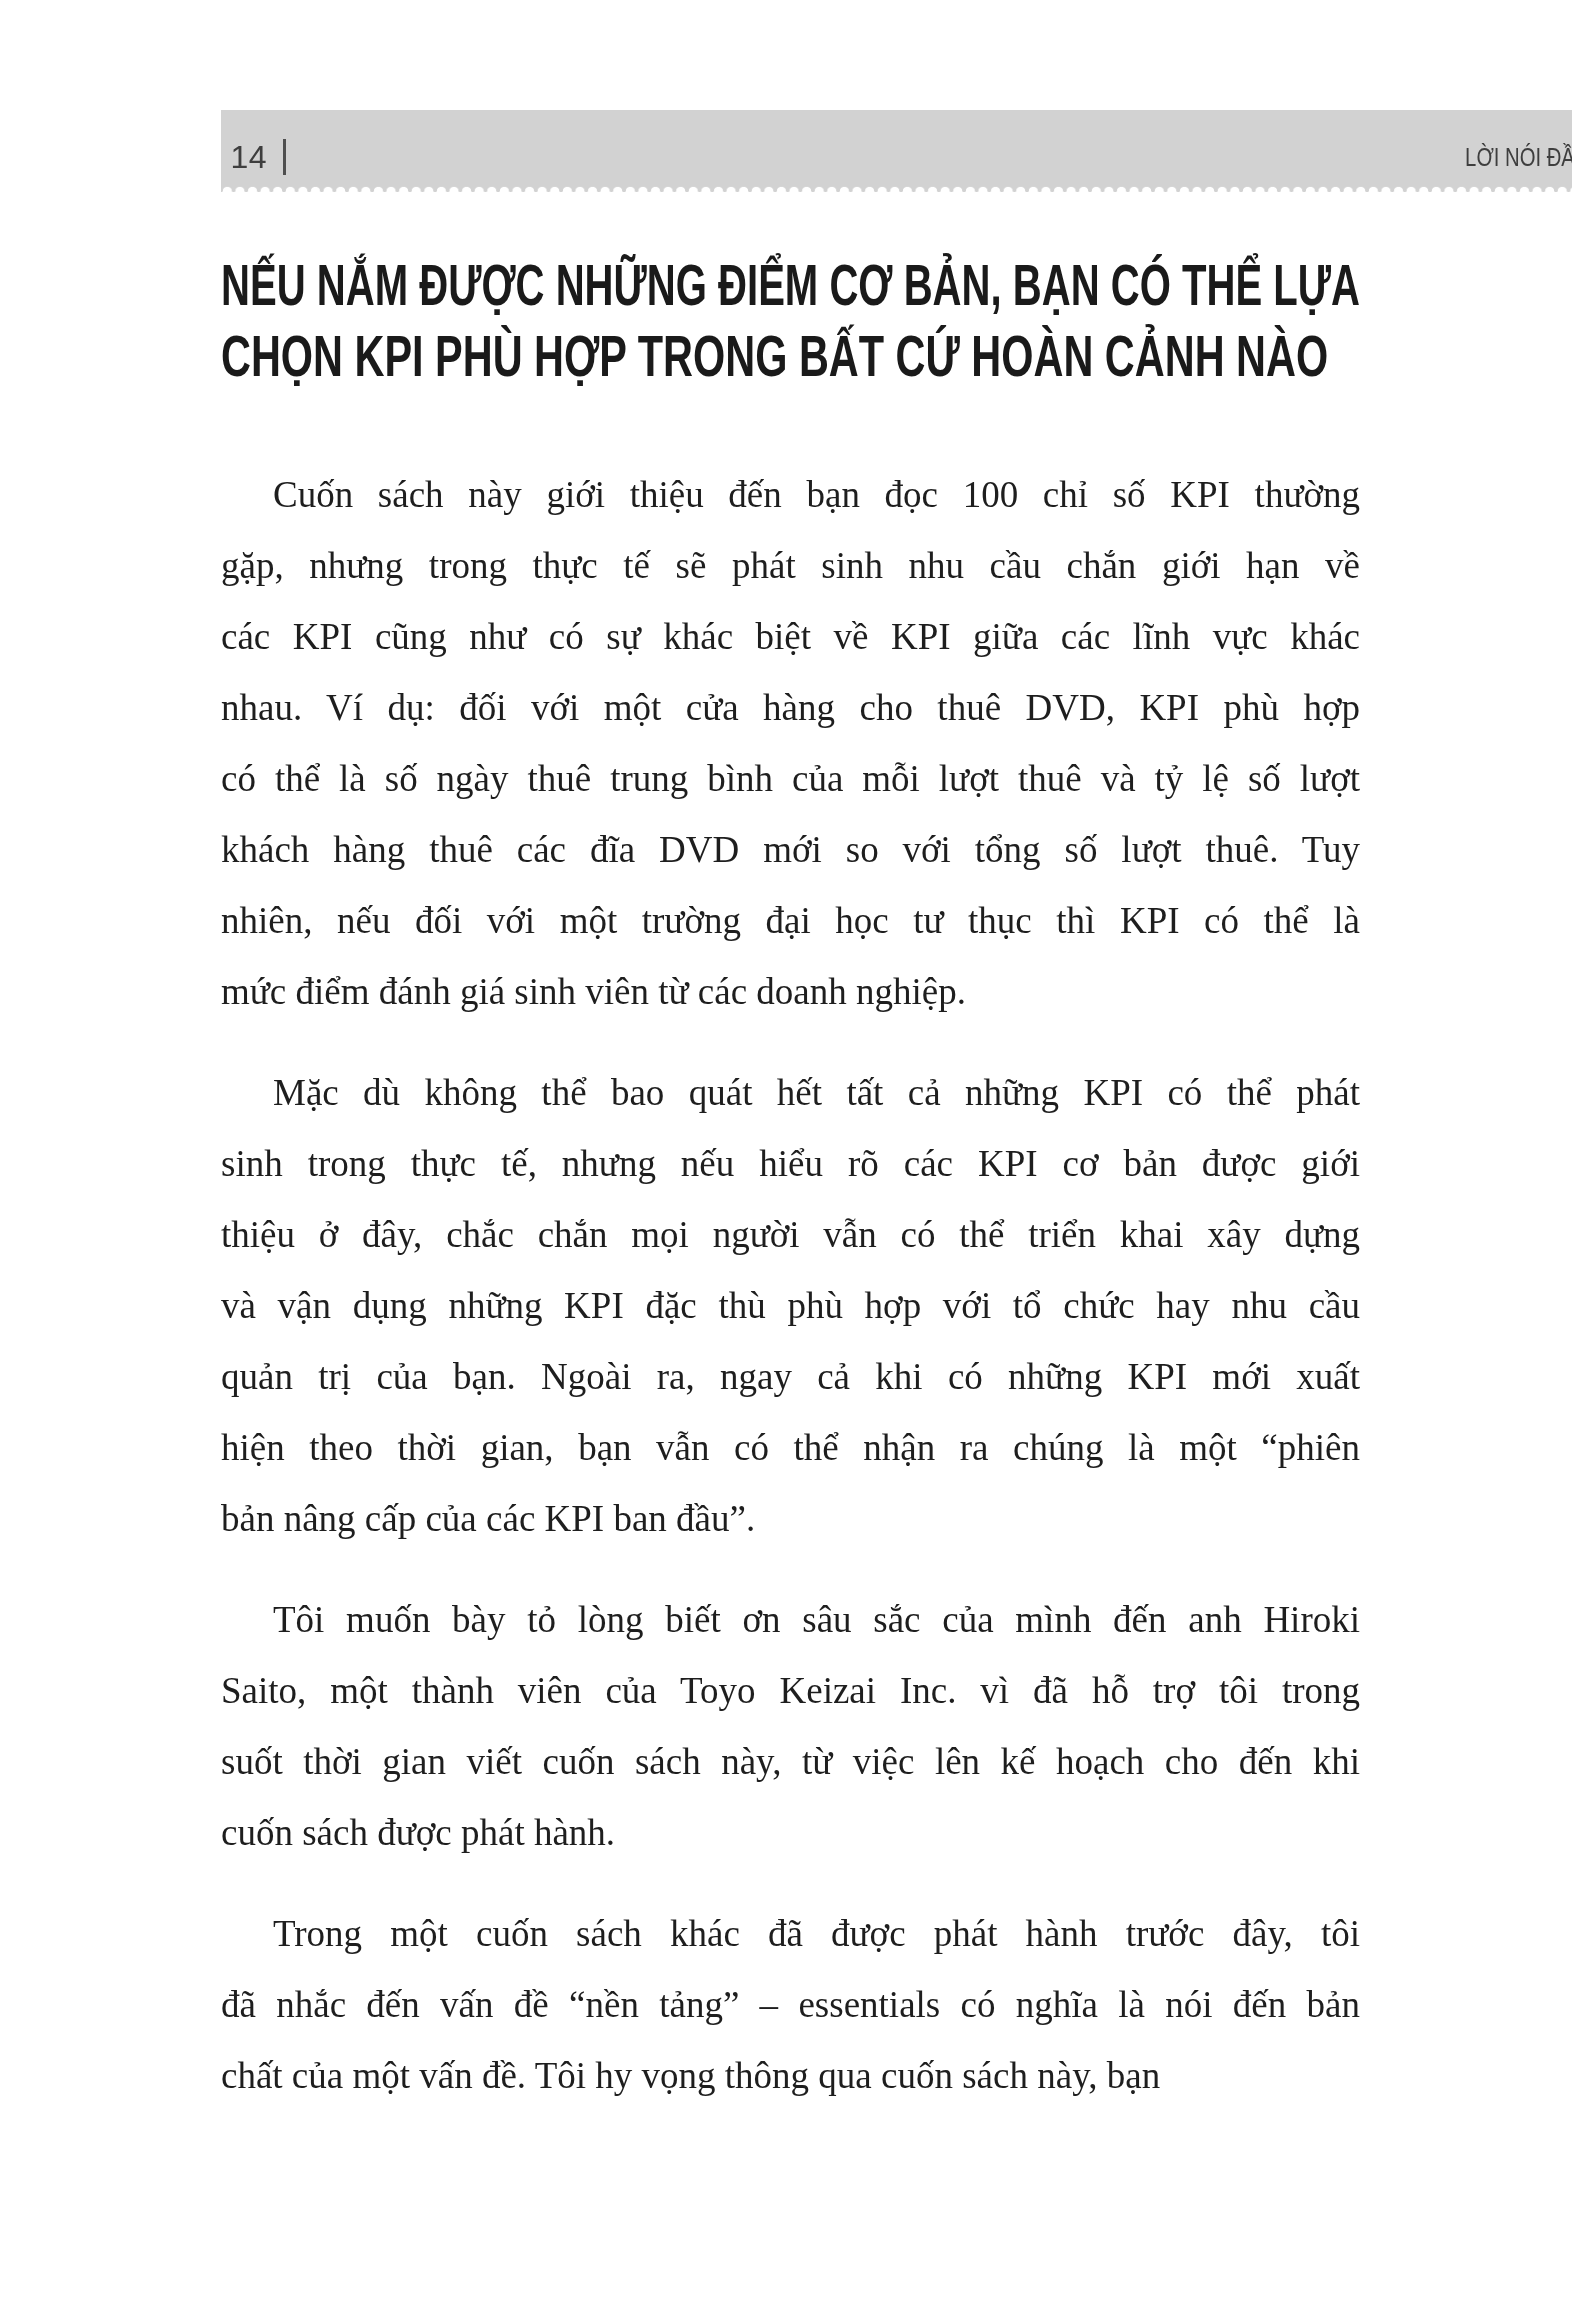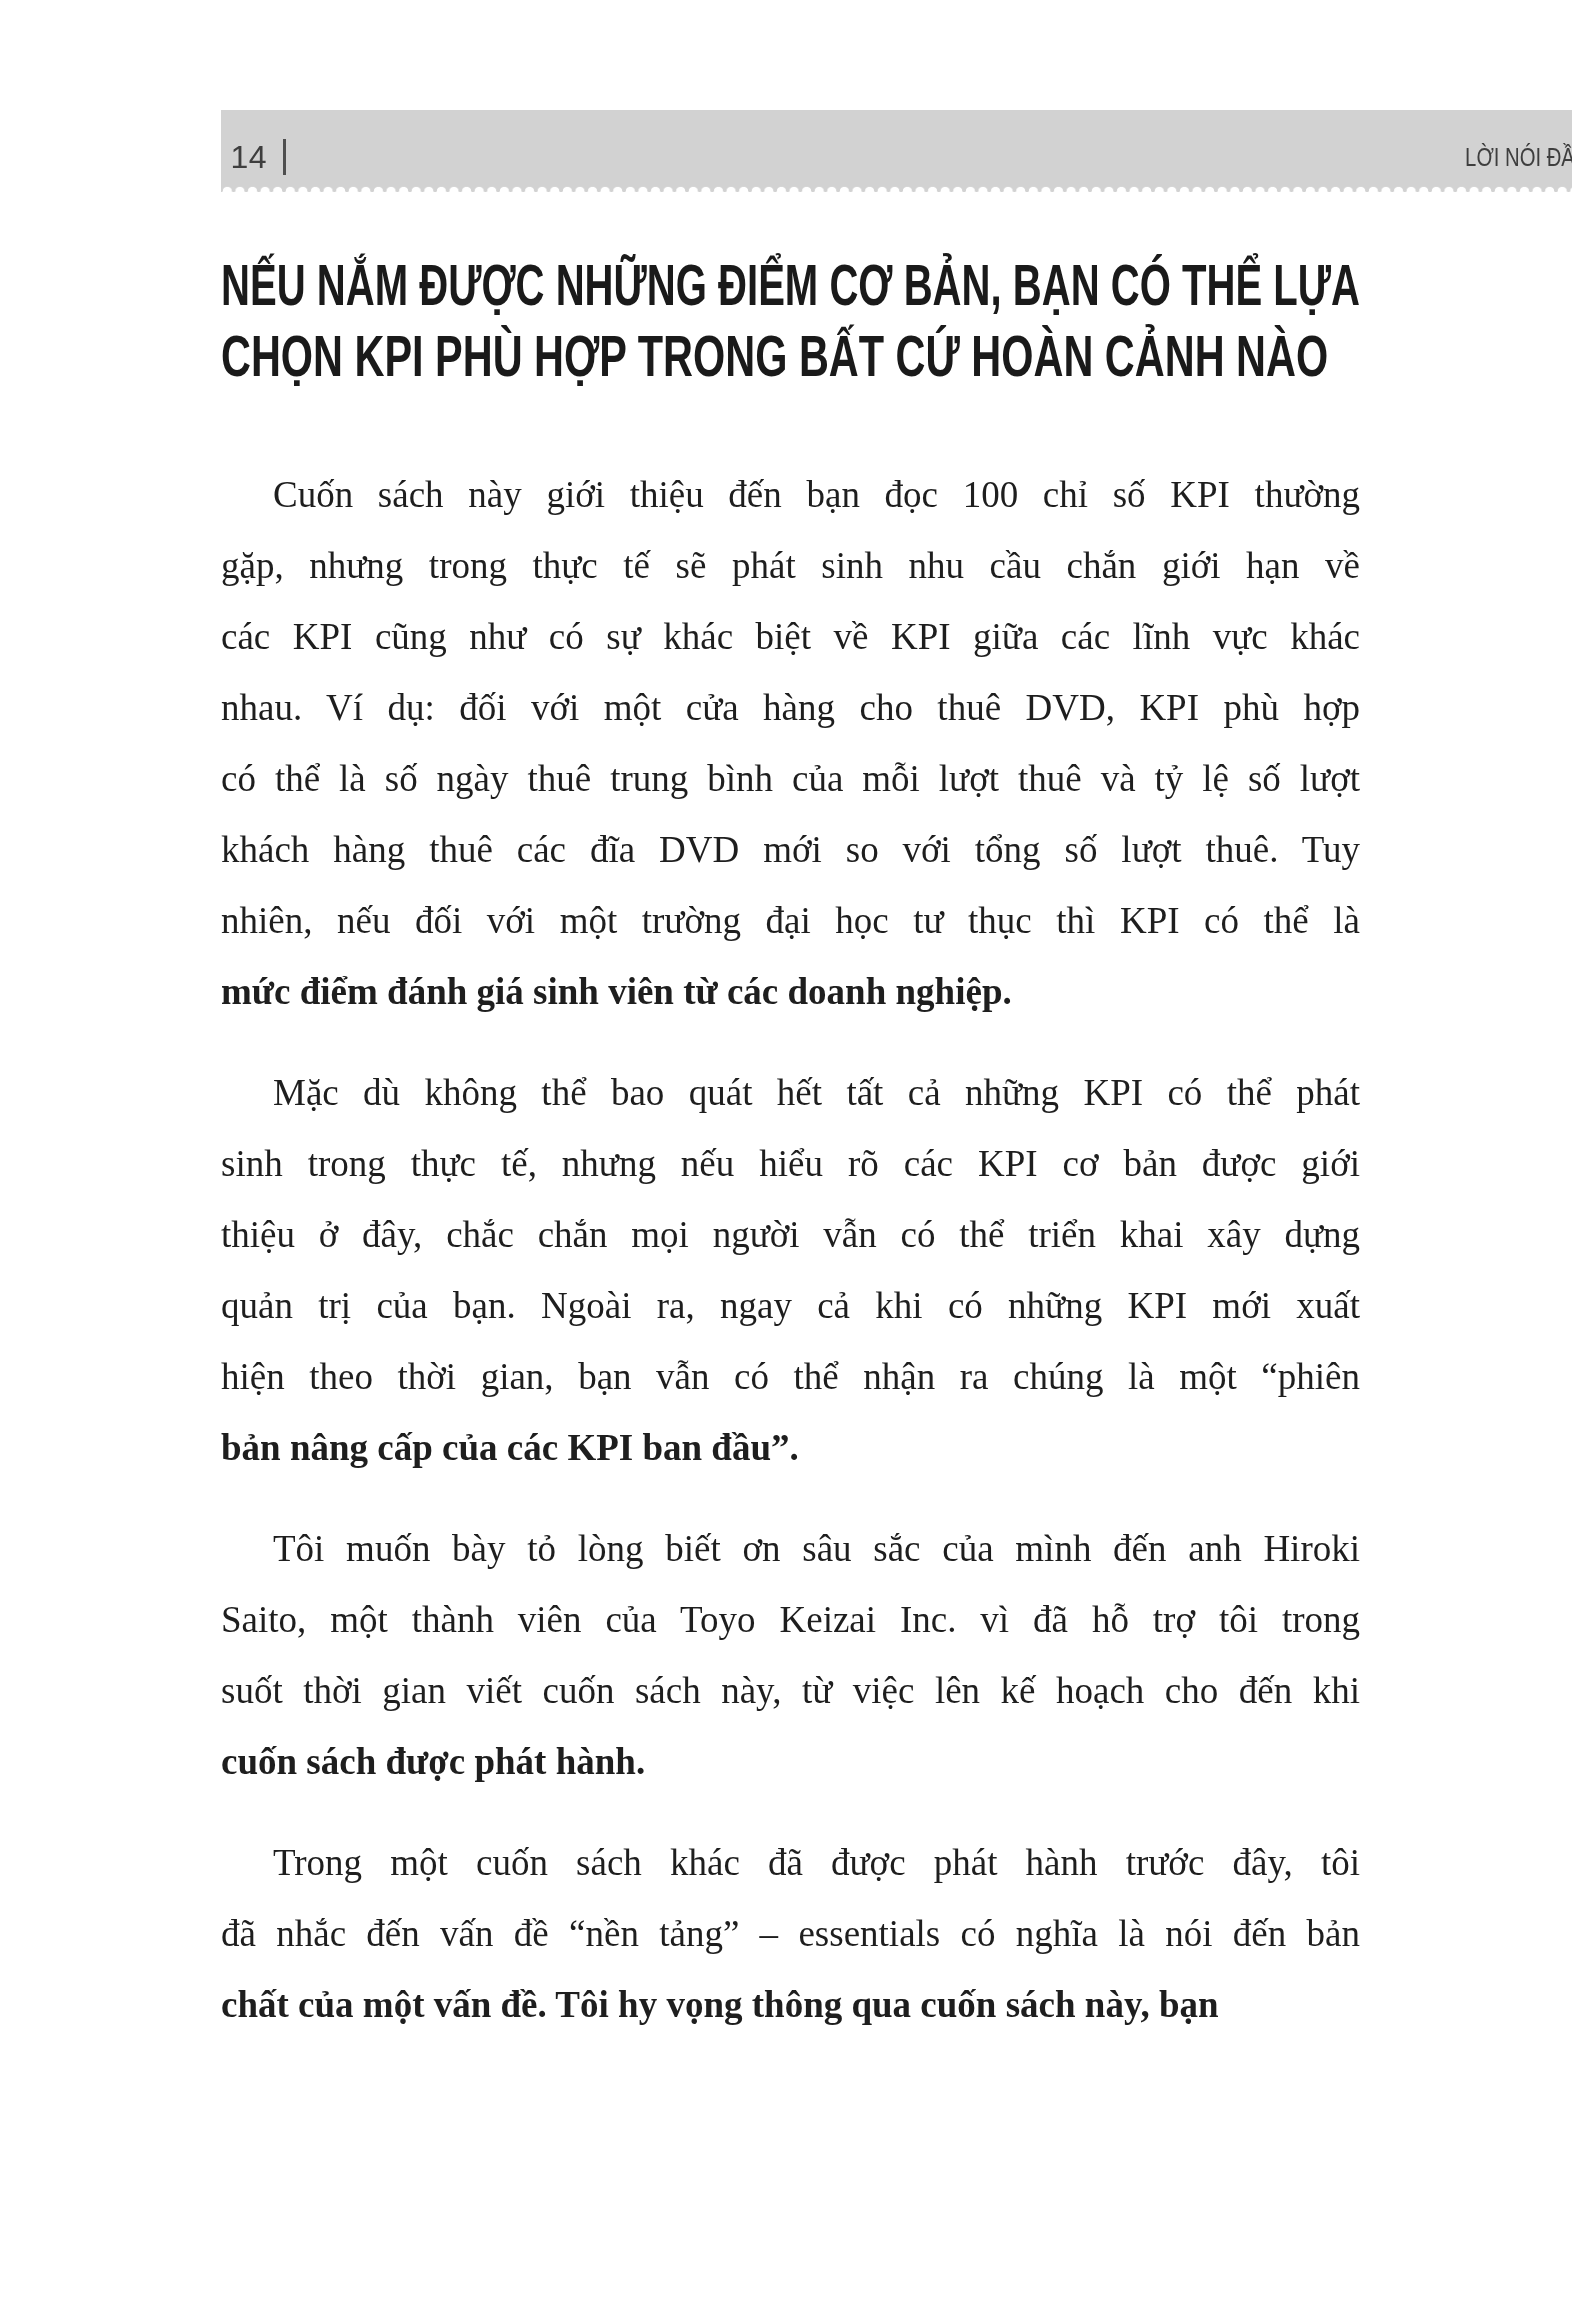--- a/index.html
+++ b/index.html
@@ -84,21 +84,21 @@
     line-height: 71px;
     color: var(--body-text, #1e1e1e);
   }
   .para { margin: 0 0 30px 0; }
   .para:last-child { margin-bottom: 0; }
   .line {
     text-align: justify;
     text-align-last: justify;
     white-space: normal;
   }
-  .line.last { text-align-last: left; font-weight: bold; }
+  .line.last { text-align-last: left; }
   .para .line:first-child { text-indent: 52px; }
 </style>
 </head>
 <body>
 
 <div class="page">
 
   <div class="header-band">
     <span class="page-num">14</span>
     <span class="header-divider"></span>
@@ -119,20 +119,21 @@
         <div class="line">nhau. Ví dụ: đối với một cửa hàng cho thuê DVD, KPI phù hợp</div>
         <div class="line">có thể là số ngày thuê trung bình của mỗi lượt thuê và tỷ lệ số lượt</div>
         <div class="line">khách hàng thuê các đĩa DVD mới so với tổng số lượt thuê. Tuy</div>
         <div class="line">nhiên, nếu đối với một trường đại học tư thục thì KPI có thể là</div>
         <div class="line last">mức điểm đánh giá sinh viên từ các doanh nghiệp.</div>
       </div>
       <div class="para">
         <div class="line">Mặc dù không thể bao quát hết tất cả những KPI có thể phát</div>
         <div class="line">sinh trong thực tế, nhưng nếu hiểu rõ các KPI cơ bản được giới</div>
         <div class="line">thiệu ở đây, chắc chắn mọi người vẫn có thể triển khai xây dựng</div>
+        <div class="line">và vận dụng những KPI đặc thù phù hợp với tổ chức hay nhu cầu</div>
         <div class="line">quản trị của bạn. Ngoài ra, ngay cả khi có những KPI mới xuất</div>
         <div class="line">hiện theo thời gian, bạn vẫn có thể nhận ra chúng là một “phiên</div>
         <div class="line last">bản nâng cấp của các KPI ban đầu”.</div>
       </div>
       <div class="para">
         <div class="line">Tôi muốn bày tỏ lòng biết ơn sâu sắc của mình đến anh Hiroki</div>
         <div class="line">Saito, một thành viên của Toyo Keizai Inc. vì đã hỗ trợ tôi trong</div>
         <div class="line">suốt thời gian viết cuốn sách này, từ việc lên kế hoạch cho đến khi</div>
         <div class="line last">cuốn sách được phát hành.</div>
       </div>

